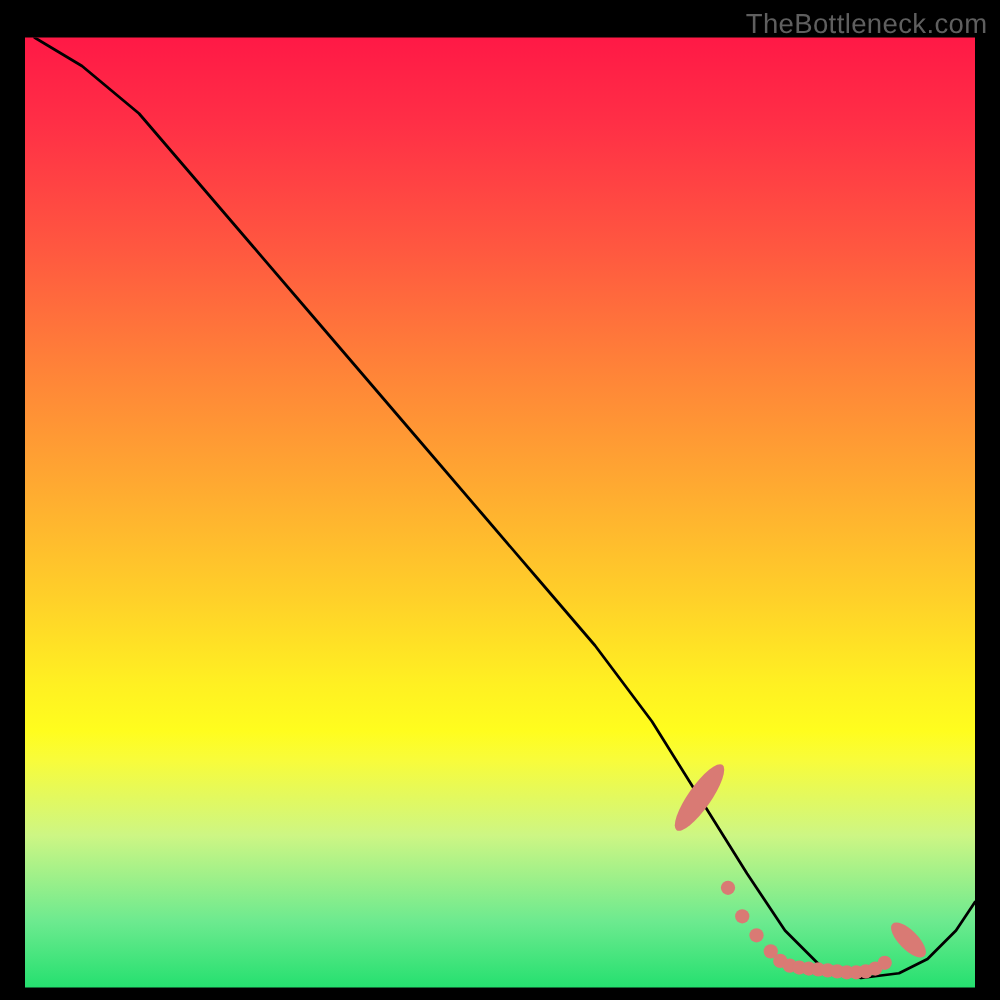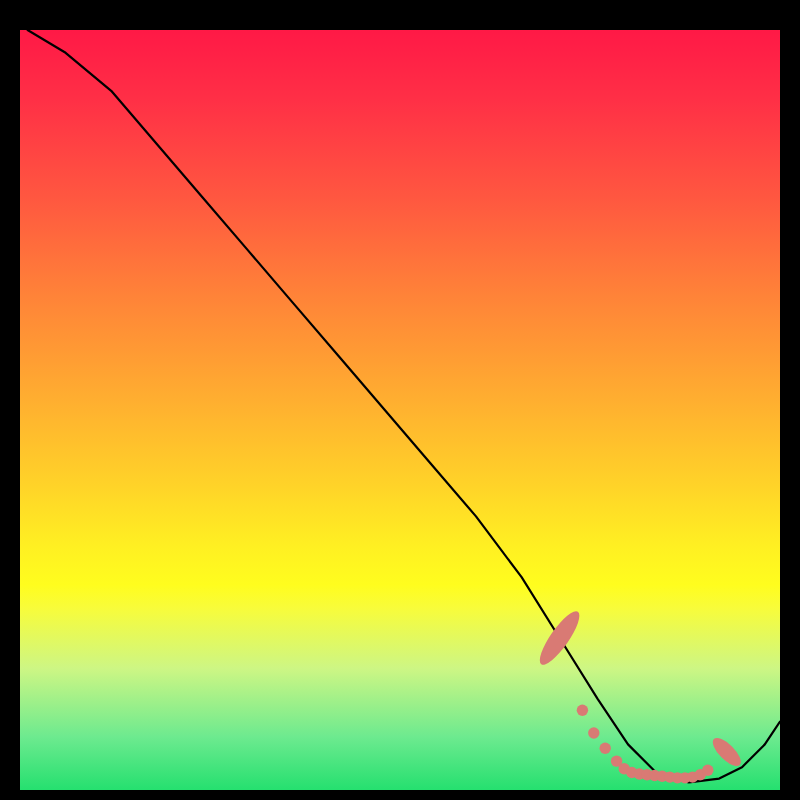--- a/index.html
+++ b/index.html
@@ -72,20 +72,21 @@
     fill: #d97a74;
   }
   .marker-oval {
     fill: #d97a74;
   }
 </style>
 </head>
 <body>
 
 <div class="stage">
+  <div class="watermark">TheBottleneck.com</div>
 
   <div class="plot">
     <div class="gradient"></div>
     <svg viewBox="0 0 100 100" preserveAspectRatio="none">
       <path id="curve-path" class="curve" d="M1.00 0.00 L6.00 3.00 L12.00 8.00 L18.00 15.00 L24.00 22.00 L30.00 29.00 L36.00 36.00 L42.00 43.00 L48.00 50.00 L54.00 57.00 L60.00 64.00 L66.00 72.00 L71.00 80.00 L76.00 88.00 L80.00 94.00 L84.00 98.00 L88.00 99.00 L92.00 98.50 L95.00 97.00 L98.00 94.00 L100.00 91.00" vector-effect="non-scaling-stroke"></path>
       <g id="markers">
           <ellipse class="marker-oval" cx="71" cy="80" rx="1.2" ry="4.2" transform="rotate(35 71 80)"></ellipse>
           <ellipse class="marker-oval" cx="93" cy="95" rx="1" ry="2.4" transform="rotate(-45 93 95)"></ellipse>
           <circle class="marker-dot" cx="74" cy="89.5" r="0.75"></circle>
           <circle class="marker-dot" cx="75.5" cy="92.5" r="0.75"></circle>

